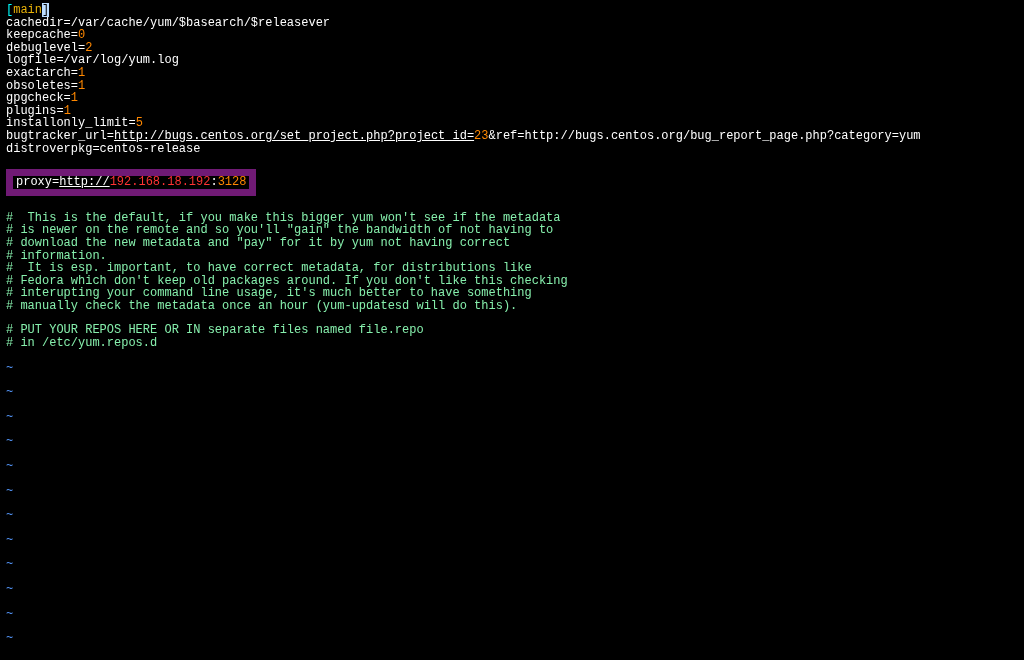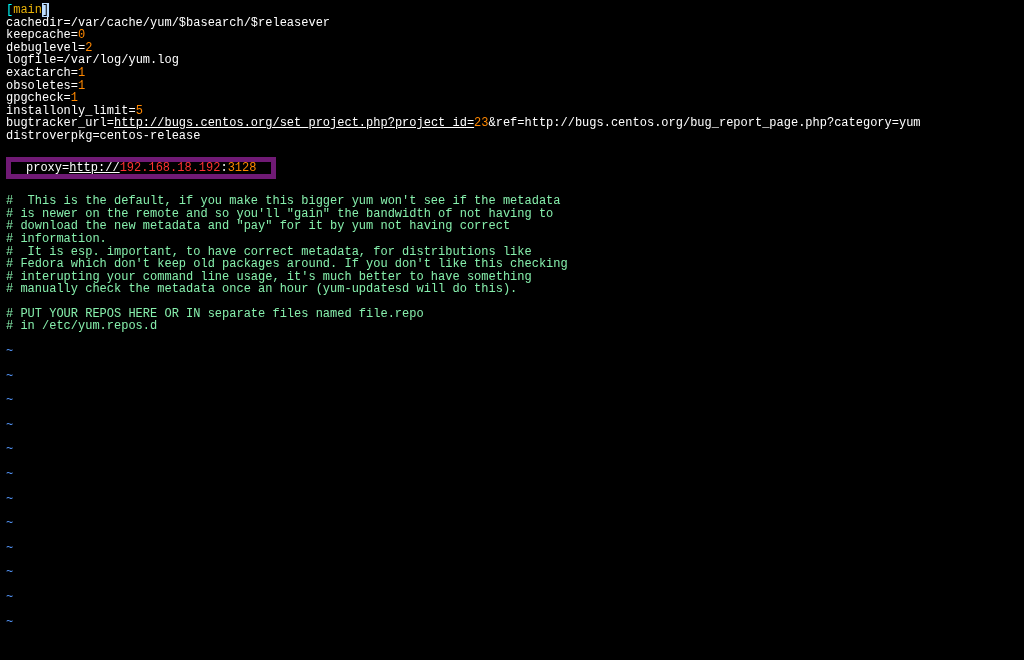--- a/index.html
+++ b/index.html
@@ -19,41 +19,42 @@
     .magenta { color: #eab308; }
     .orange { color: #ff8800; }
     .red { color: #ff3333; }
     .green { color: #ffffff; }
     .blue { color: #86efac; }
     .white { color: #ffffff; }
     .cursor { background: #bbddff; color: #000; }
     .underline { text-decoration: underline; }
     .box {
       display: inline-block;
-      border: 5px solid #701a75;
-      padding: 0 15px;
+      border: 7px solid #701a75;
+      padding: 0 3px;
       margin-top: 2px;
       margin-bottom: 4px;
     }
     .spacer { height: 12px; }
     .tilde { color: #5599ff; }
   </style>
 </head>
 <body>
 
 <div>
   <div class="line"><span class="cyan">[</span><span class="magenta">main</span><span class="cursor">]</span></div>
 
   <div class="line"><span class="green">cachedir</span><span class="white">=/var/cache/yum/$basearch/$releasever</span></div>
   <div class="line"><span class="green">keepcache</span><span class="white">=</span><span class="orange">0</span></div>
   <div class="line"><span class="green">debuglevel</span><span class="white">=</span><span class="orange">2</span></div>
   <div class="line"><span class="green">logfile</span><span class="white">=/var/log/yum.log</span></div>
   <div class="line"><span class="green">exactarch</span><span class="white">=</span><span class="orange">1</span></div>
   <div class="line"><span class="green">obsoletes</span><span class="white">=</span><span class="orange">1</span></div>
   <div class="line"><span class="green">gpgcheck</span><span class="white">=</span><span class="orange">1</span></div>
+  <div class="line"><span class="green">plugins</span><span class="white">=</span><span class="orange">1</span></div>
   <div class="line"><span class="green">installonly_limit</span><span class="white">=</span><span class="orange">5</span></div>
   <div class="line"><span class="green">bugtracker_url</span><span class="white">=</span><span class="white underline">http://bugs.centos.org/set_project.php?project_id=</span><span class="orange">23</span><span class="green">&amp;ref=http</span><span class="white">://bugs.centos.org/bug_report_page.php?category=yum</span></div>
   <div class="line"><span class="green">distroverpkg</span><span class="white">=centos-release</span></div>
 
   <div class="spacer"></div>
 
   <div><span class="box"><span class="green">proxy</span><span class="white">=</span><span class="white underline">http://</span><span class="red">192.168.18.192</span><span class="white">:</span><span class="orange">3128</span></span></div>
 
   <div class="spacer"></div>
 

